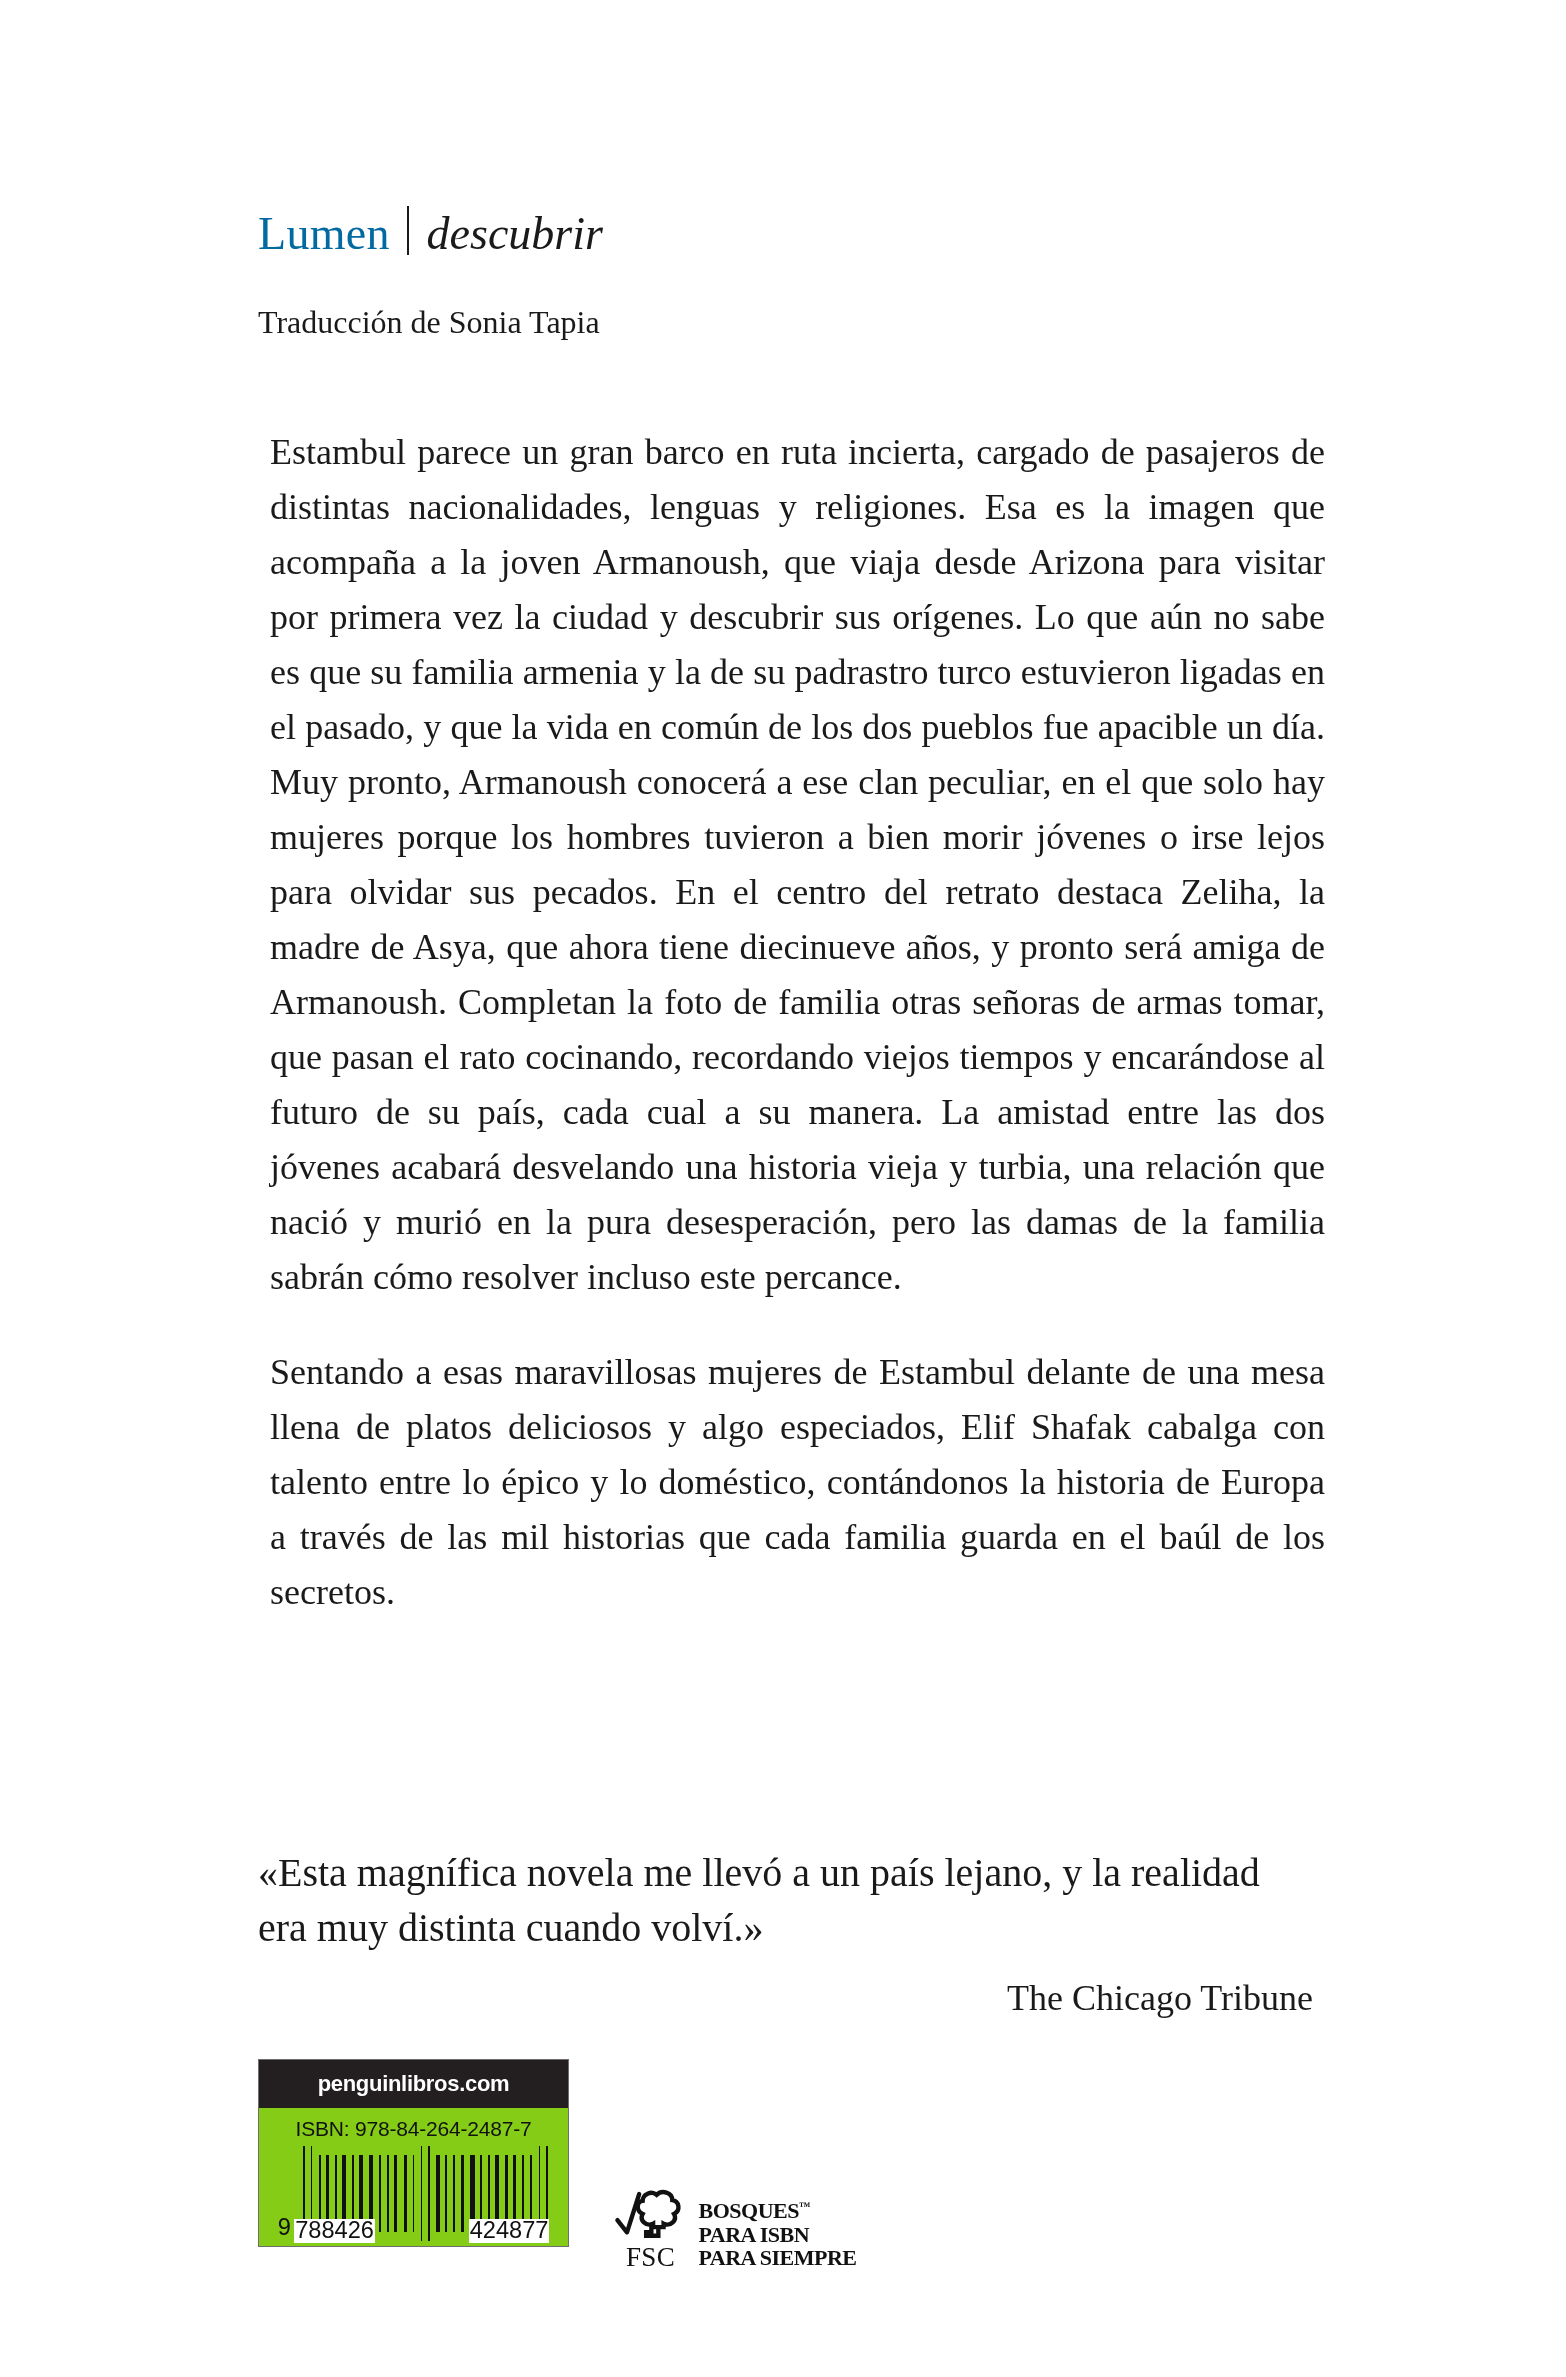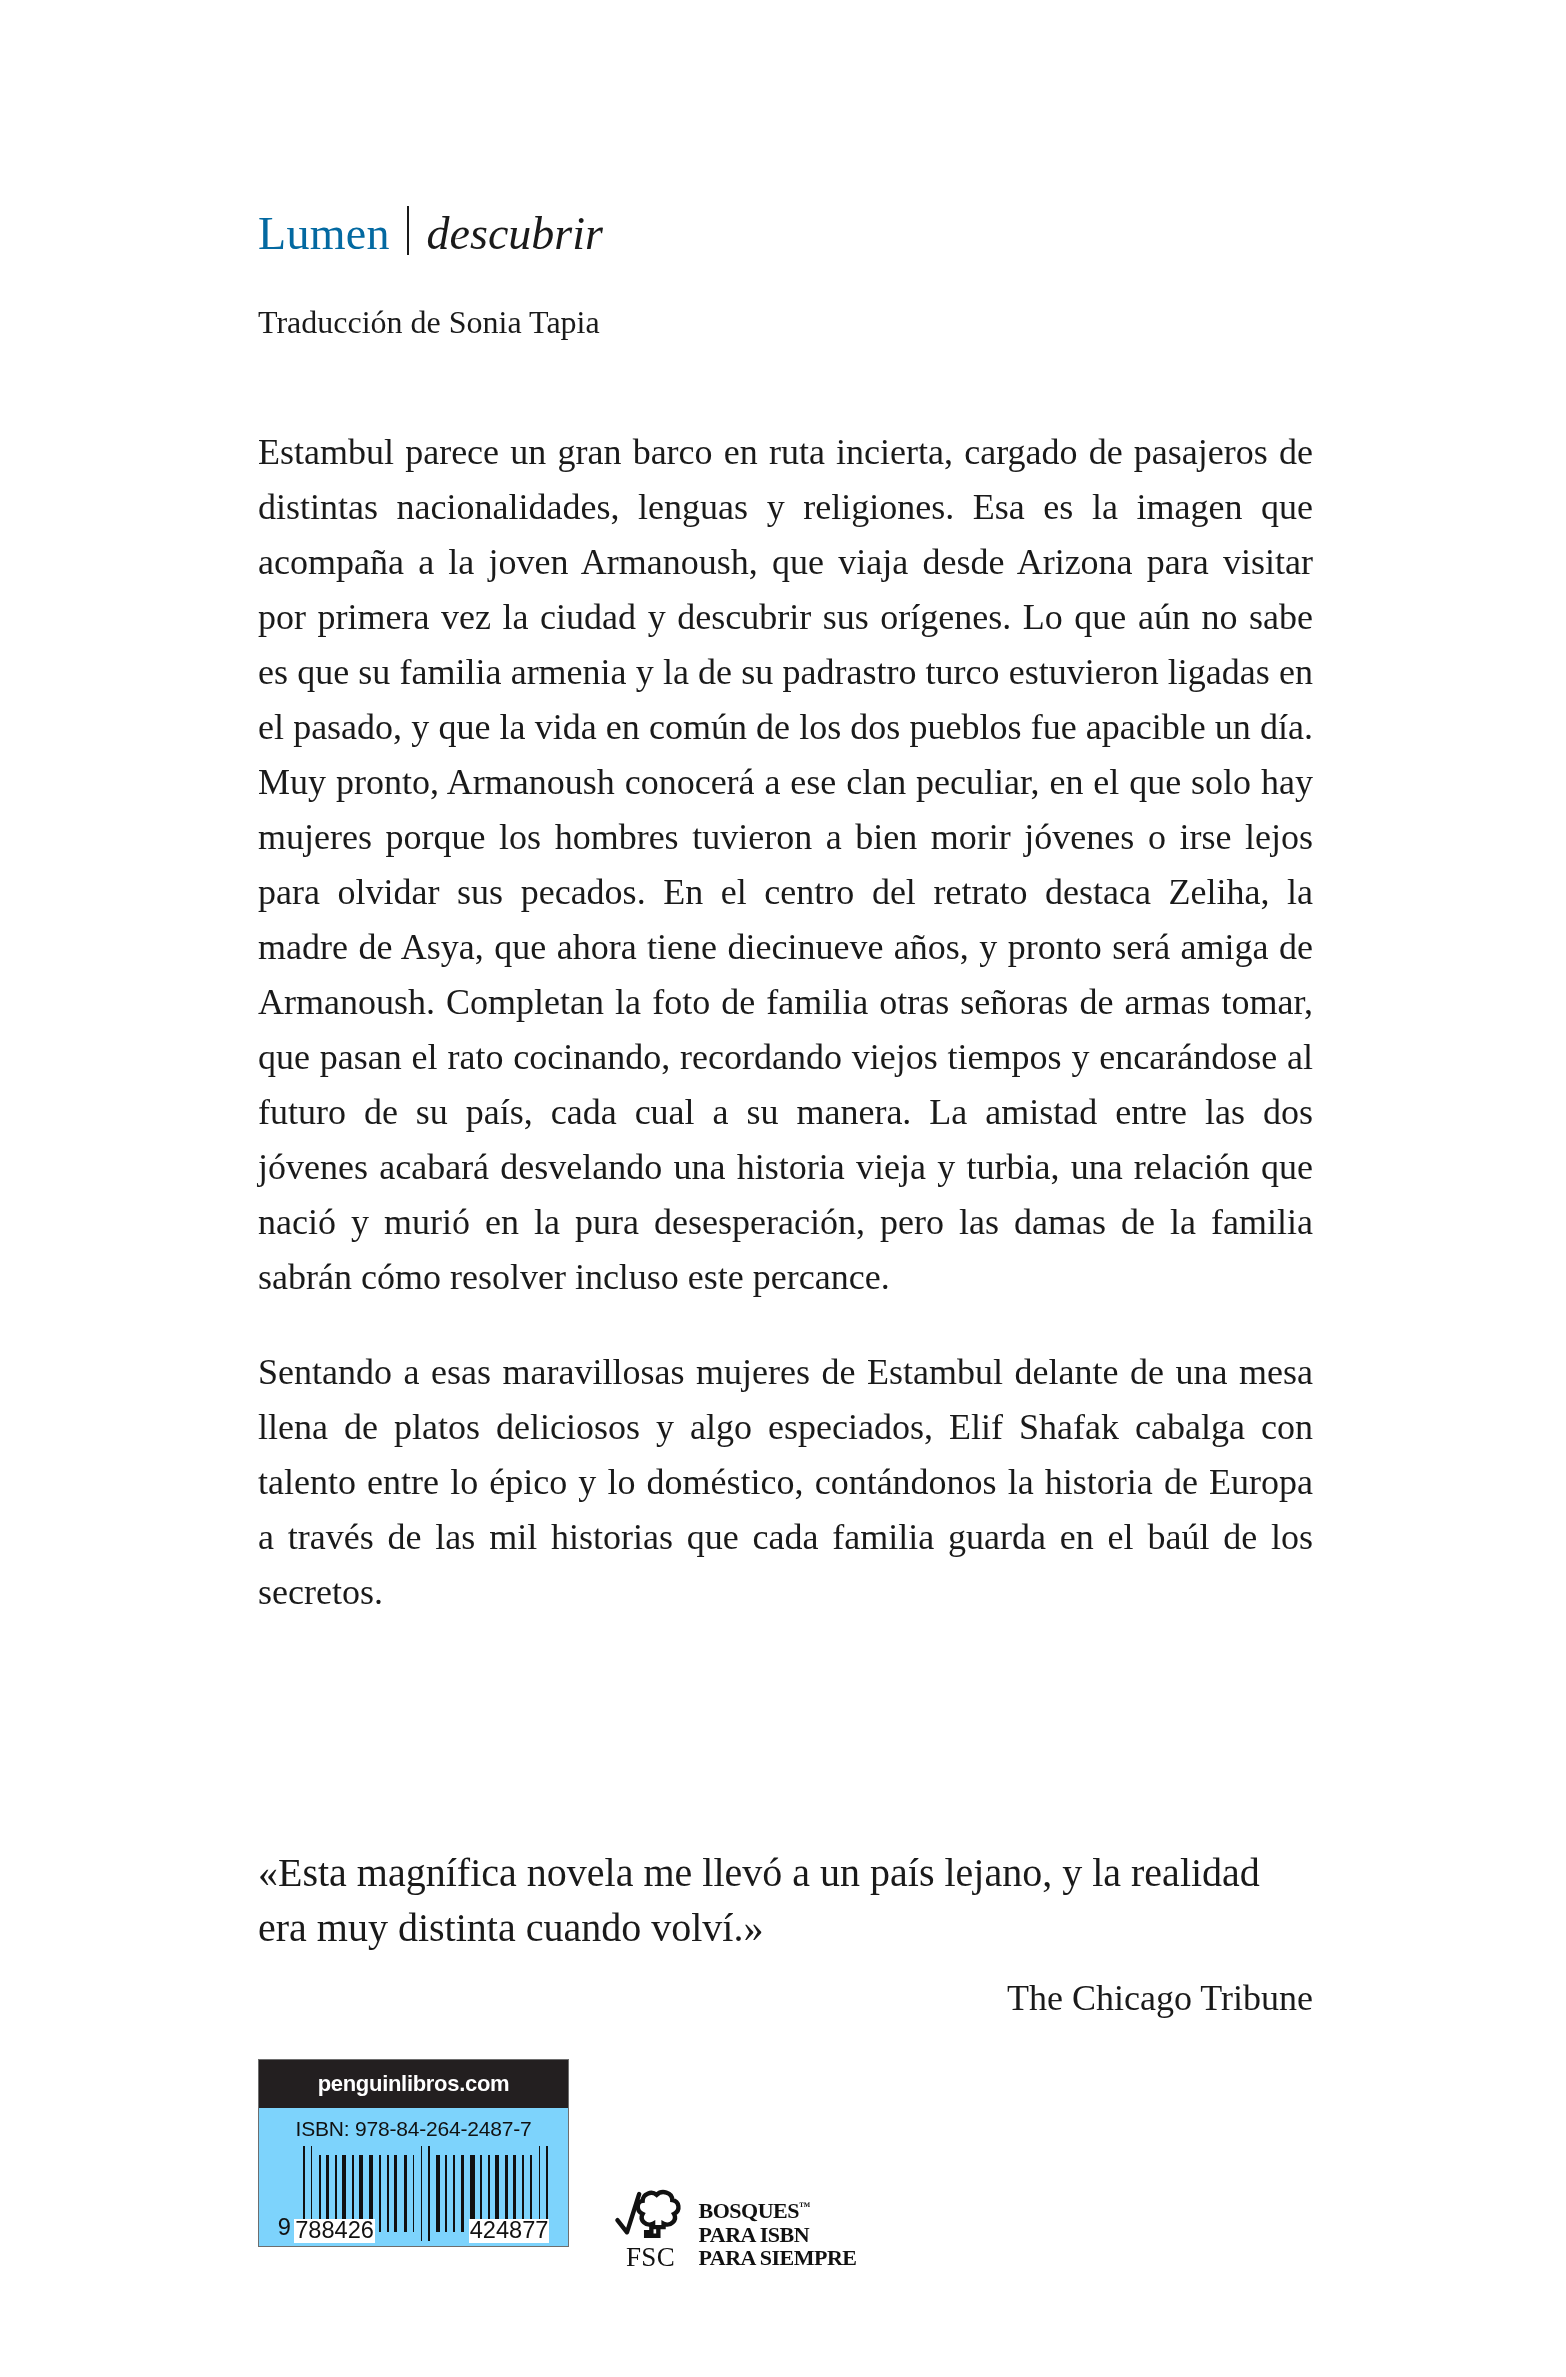--- a/index.html
+++ b/index.html
@@ -63,21 +63,21 @@
     left: 258px;
     top: 303px;
     font-size: 32px;
     line-height: 1.2;
     color: #1a1a1a;
   }
 
   
   .blurb {
     position: absolute;
-    left: 258px;
+    left: 270px;
     top: 425px;
     width: 1055px;
   }
   .blurb p {
     margin: 0 0 40px 0;
     font-size: 36px;
     line-height: 55px;
     text-align: justify;
     text-justify: inter-word;
     hyphens: manual;
@@ -122,21 +122,21 @@
     color: #ffffff;
     text-align: center;
     font-family: "Liberation Sans", "DejaVu Sans", sans-serif;
     font-weight: bold;
     font-size: 22px;
     letter-spacing: -0.3px;
     padding: 10.5px 0 11.4px 0;
   }
   .barcode-body {
     padding: 8.8px 0 5.3px 0;
-    background: #7dd3fc;
+    background: #84cc16;
   }
   .isbn-line {
     text-align: center;
     font-family: "Liberation Sans", "DejaVu Sans", sans-serif;
     font-size: 21px;
     font-weight: normal;
     letter-spacing: -0.2px;
     color: #111111;
     margin-bottom: 5.3px;
   }

